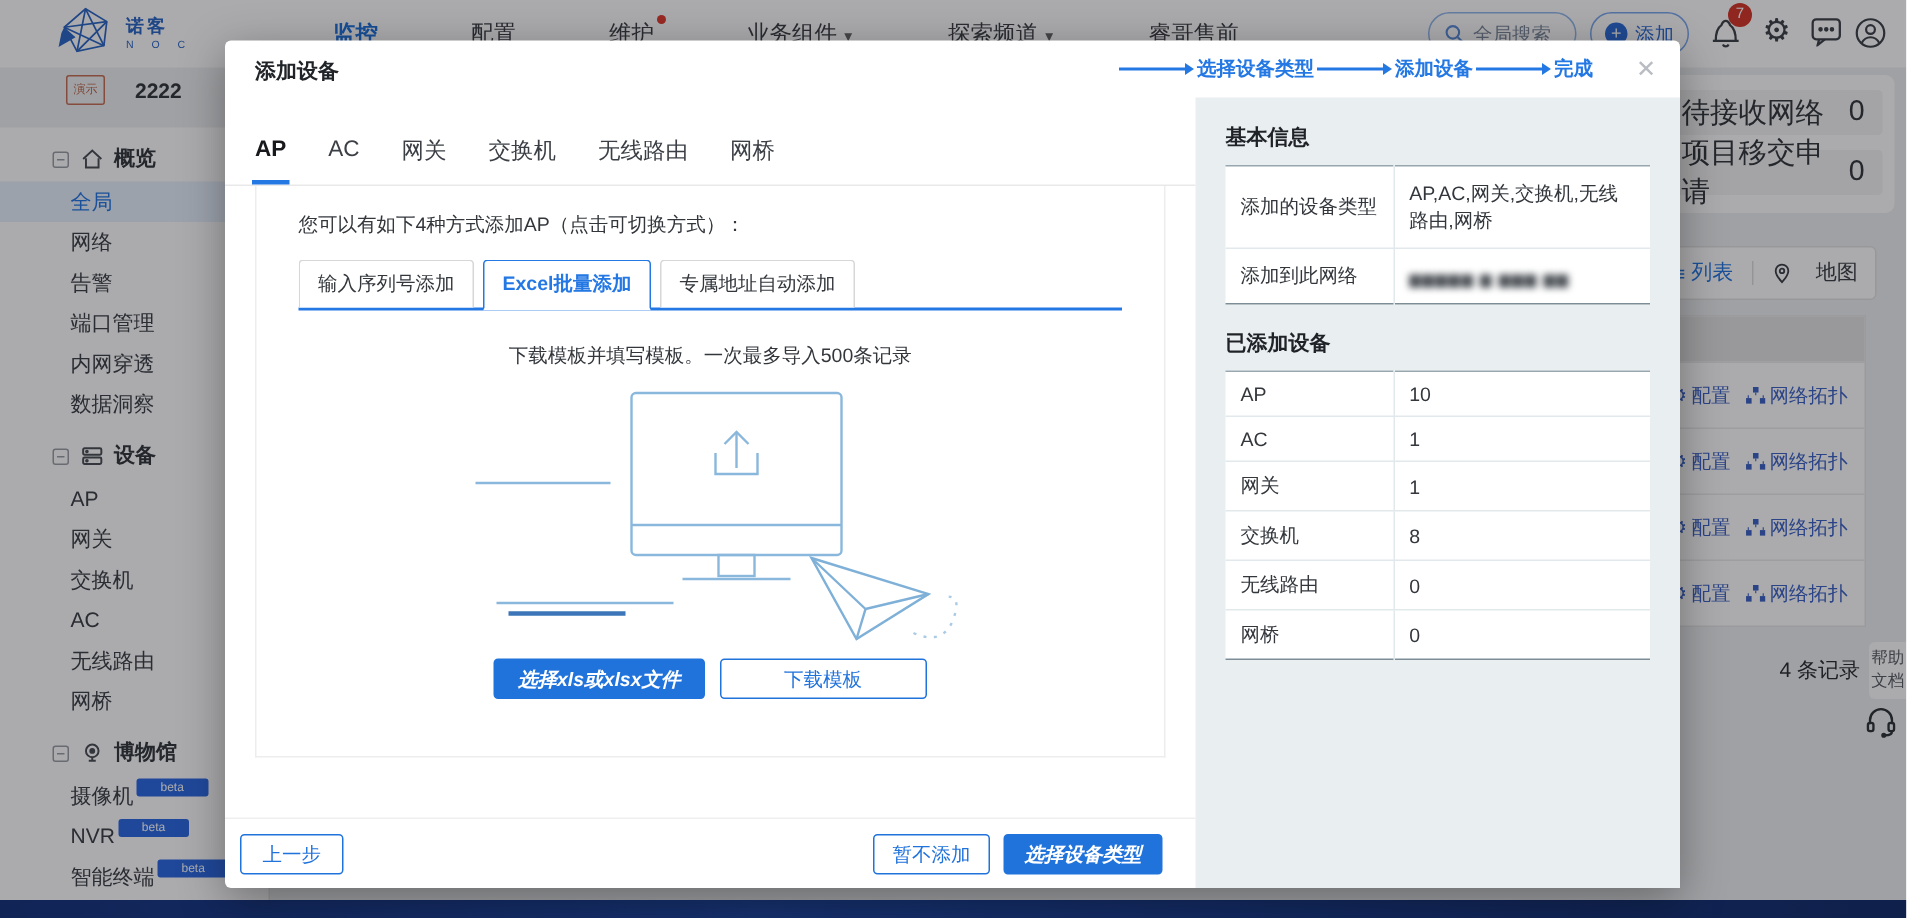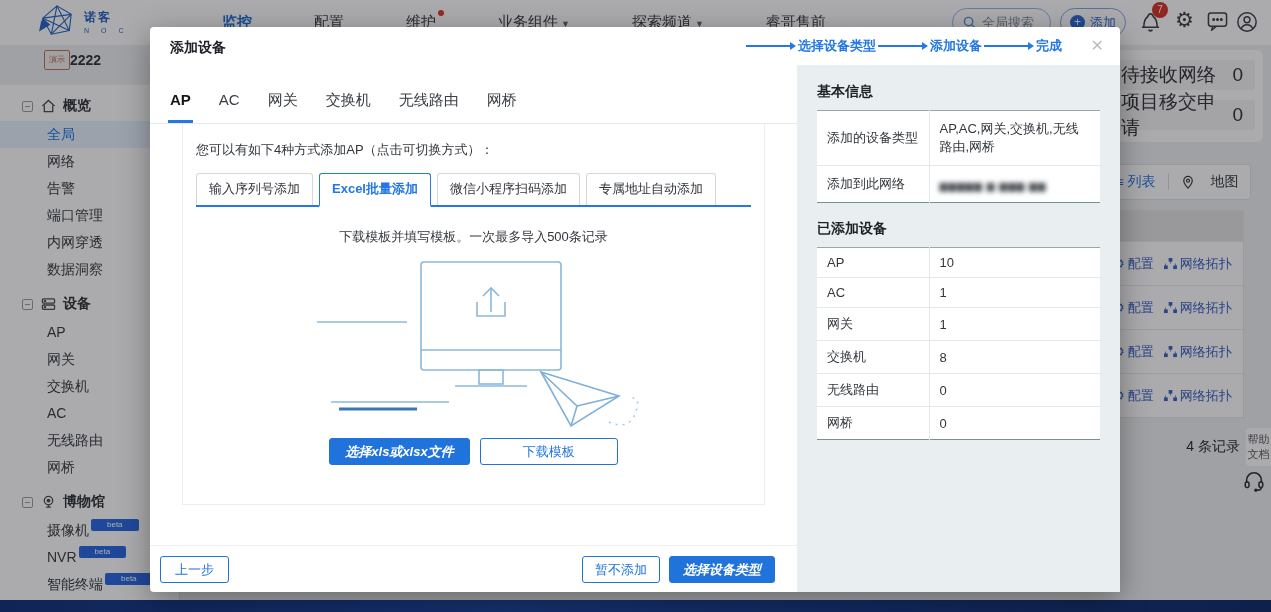--- a/index.html
+++ b/index.html
@@ -25,25 +25,25 @@
   .tb-icon { position:absolute; top:11px; color:#3d4248; }
   .bell { left:1140px; }
   .badge { position:absolute; left:1152px; top:2px; min-width:16px; height:16px; border-radius:9px; background:#d5362a; color:#fff; font-size:10px; line-height:16px; text-align:center; padding:0 3px; z-index:2; }
   .gear-g { left:1175px; font-size:21px; top:8px; }
   .chat { left:1207px; }
   .user { left:1236px; }
 
   
   .ws-row { position:absolute; left:44px; top:50px; display:flex; align-items:center; z-index:1; }
   .stamp { width:26px; height:20px; border:1px solid #c05a3a; border-radius:2px; color:#b3502f; font-size:8px; text-align:center; line-height:18px; opacity:.85; }
-  .ws-name { margin-left:0; font-size:14px; font-weight:bold; color:#33373c; }
+  .ws-name { margin-left:20px; font-size:14px; font-weight:bold; color:#33373c; }
 
   
   .sidebar { position:absolute; left:0; top:85px; width:180px; height:515px; background:#fff; border-right:1px solid #e6e6e6; z-index:1; font-size:14px; color:#33373c; }
-  .sec-head { display:flex; align-items:center; height:30px; padding-left:22px; font-weight:bold; margin-top:6px; }
+  .sec-head { display:flex; align-items:center; height:30px; padding-left:35px; font-weight:bold; margin-top:6px; }
   .collapse-box { width:11px; height:11px; border:1px solid #9aa0a6; border-radius:2px; position:relative; margin-right:8px; }
   .collapse-box::after { content:""; position:absolute; left:2px; right:2px; top:4px; height:1px; background:#9aa0a6; }
   .sec-icon { margin-right:7px; display:flex; }
   .side-item { height:27px; line-height:27px; padding-left:47px; color:#3c4046; cursor:pointer; position:relative; white-space:nowrap; }
   .side-item.active { background:#e9f2fd; color:#2577e3; }
   .beta { display:inline-block; background:#2d6ae3; color:#fff; font-size:8px; line-height:10px; padding:1px 16px; border-radius:2px; margin-left:2px; vertical-align:8px; }
 
   
   .card1 { position:absolute; left:1103px; top:50px; width:160px; height:92px; background:#fff; border-radius:6px; padding:10px 8px; z-index:1; }
   .pill { height:30px; background:#f4f4f4; border-radius:3px; display:flex; align-items:center; justify-content:space-between; padding:0 12px 0 10px; font-size:19px; color:#33373c; margin-bottom:10px; }
@@ -71,21 +71,21 @@
   .step-line { width:44px; height:2px; background:#2478e4; }
   .step-arrow { width:0; height:0; border-left:6px solid #2478e4; border-top:4px solid transparent; border-bottom:4px solid transparent; }
   .step-label { color:#2478e4; font-size:13px; font-weight:bold; margin:0 2px; }
   .modal-close { position:absolute; right:16px; top:9px; font-size:16px; color:#b9bdc3; cursor:pointer; }
 
   .left-col { position:absolute; left:0; top:38px; width:647px; bottom:0; }
   .dev-tabs { display:flex; padding:26px 0 0 20px; border-bottom:1px solid #e9e9e9; }
   .dev-tab { margin-right:28px; padding-bottom:13px; font-size:15px; color:#3c4046; cursor:pointer; position:relative; }
   .dev-tab.active { font-weight:bold; color:#17191c; }
   .dev-tab.active::after { content:""; position:absolute; left:-2px; right:-2px; bottom:0; height:3px; background:#2478e4; }
-  .box { margin:0 32px; border:1px solid #ededed; border-top:none; height:381px; padding:17px 13px 0; }
+  .box { margin:0 20px; border:1px solid #ededed; border-top:none; height:381px; padding:17px 28px 0; }
   .intro { font-size:13px; color:#33373c; }
   .mtabs { display:flex; margin-top:14px; border-bottom:2px solid #2478e4;align-items:flex-end; }
   .mtab { border:1px solid #d7d7d7; border-bottom:none; background:#fff; border-radius:3px 3px 0 0; padding:6px 12px 7px; font-size:13px; color:#33373c; margin-right:6px; cursor:pointer; }
   .mtab.active { border:1px solid #2478e4; border-bottom:2px solid #fff; margin-bottom:-2px; color:#2478e4; font-weight:bold; }
   .panel { text-align:center; }
   .hint { margin-top:21px; font-size:13px; color:#33373c; }
   .illus { margin-top:8px; }
   .btn-row { display:flex; justify-content:center; gap:10px; margin-top:2px; }
   .btn { height:27px; border-radius:3px; font-size:13px; display:flex; align-items:center; justify-content:center; cursor:pointer; }
   .btn-primary { background:#2173dc; color:#fff; font-weight:bold; padding:0 15px; border:1px solid #2173dc;font-style:italic; }
@@ -363,21 +363,20 @@
         <span class="dev-tab">网关</span>
         <span class="dev-tab">交换机</span>
         <span class="dev-tab">无线路由</span>
         <span class="dev-tab">网桥</span>
       </div>
       <div class="box">
         <div class="intro">您可以有如下4种方式添加AP（点击可切换方式）：</div>
         <div class="mtabs">
           <span class="mtab">输入序列号添加</span>
           <span class="mtab active">Excel批量添加</span>
-          <span class="mtab">微信小程序扫码添加</span>
           <span class="mtab">专属地址自动添加</span>
         </div>
         <div class="panel">
           <div class="hint">下载模板并填写模板。一次最多导入500条记录</div>
           <svg class="illus" width="330" height="178" viewBox="0 0 330 178">
             <g fill="none" stroke="#8ab8dd" stroke-width="1.6">
               <line x1="8" y1="68" x2="98" y2="68"></line>
               <rect x="112" y="8" width="140" height="108" rx="3"></rect>
               <line x1="112" y1="96" x2="252" y2="96"></line>
               <rect x="170" y="116" width="24" height="14"></rect>

